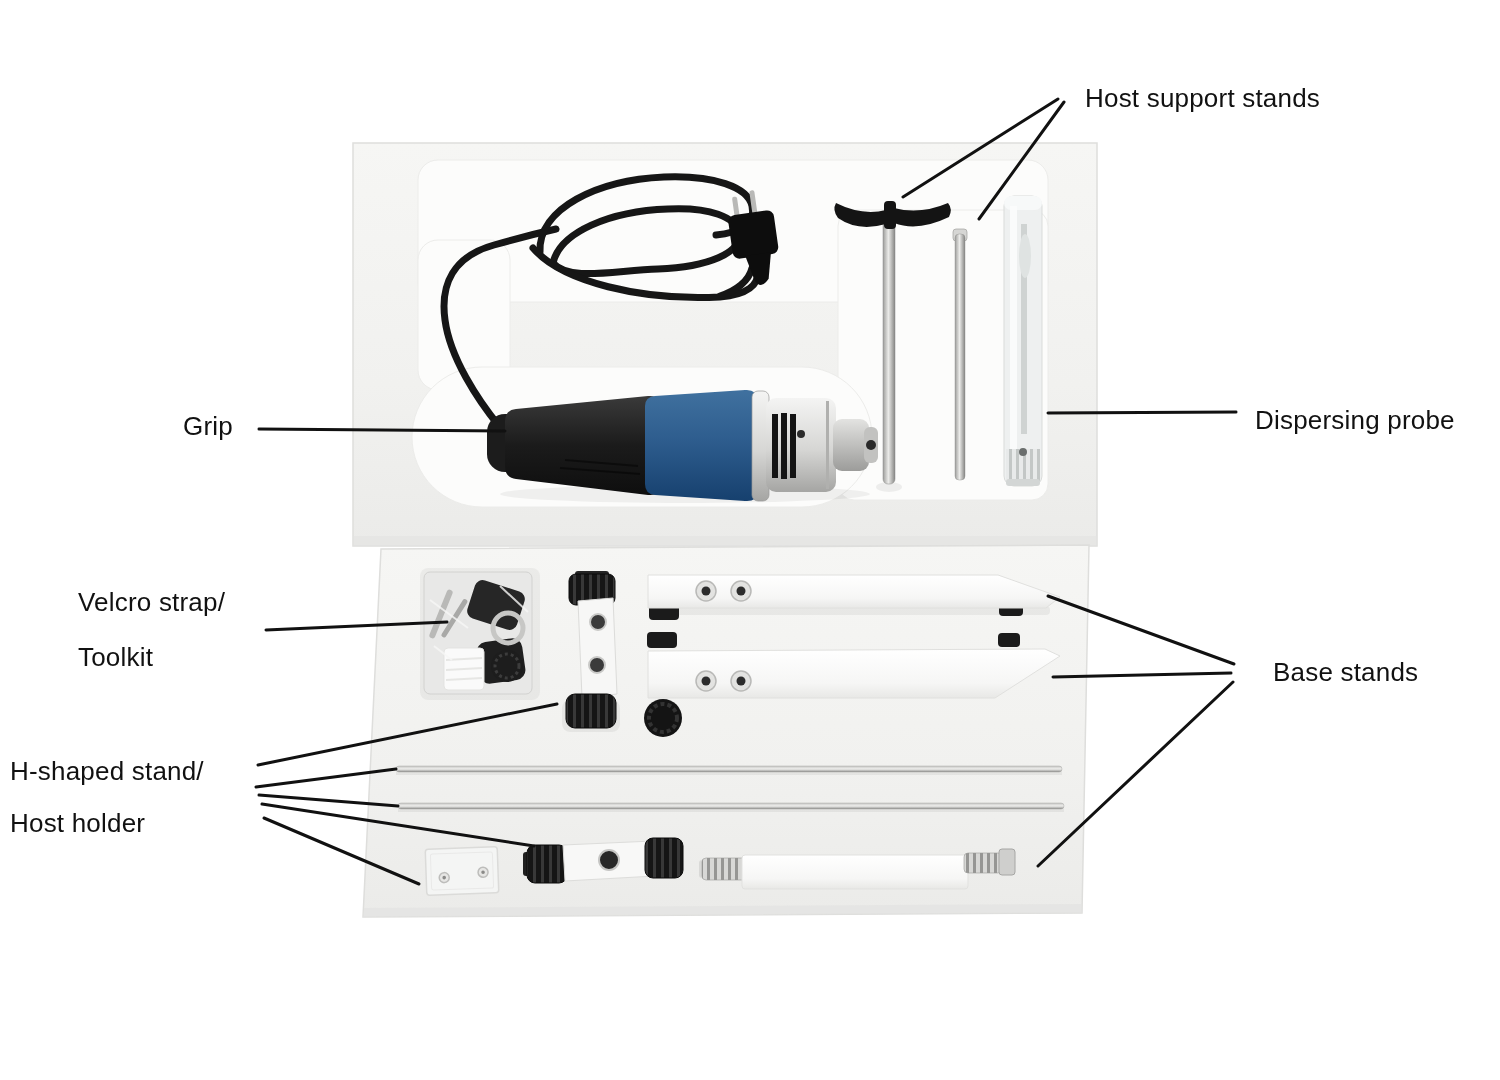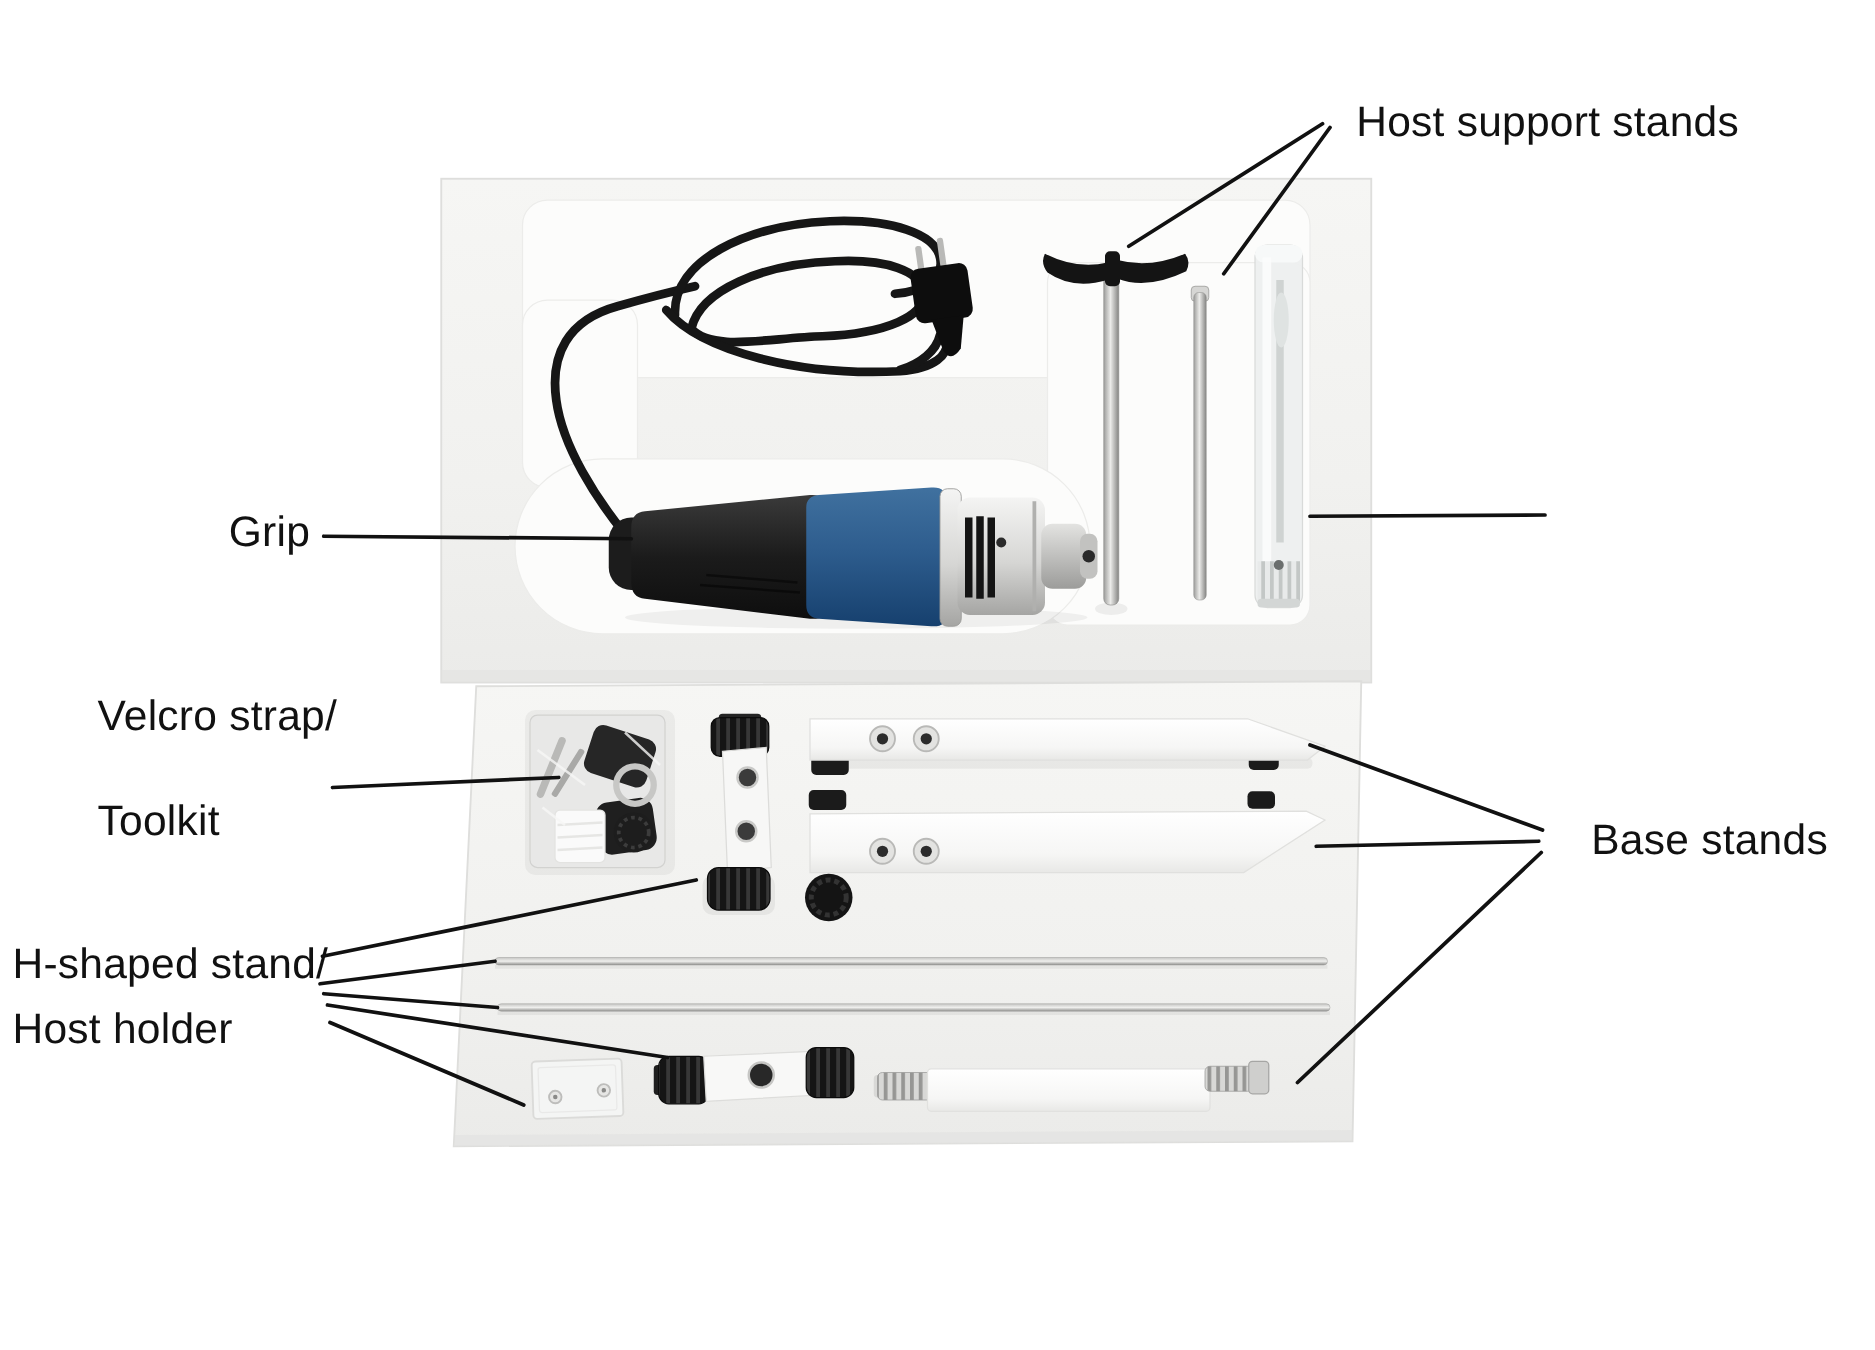--- a/index.html
+++ b/index.html
@@ -7,21 +7,21 @@
     position:relative;
     width:1500px;height:1080px;
     background:#ffffff;
     font-family:"Liberation Sans", sans-serif;
     overflow:hidden;
   }
   .scene{position:absolute;left:0;top:0;}
   .label{
     position:absolute;
     color:#111111;
-    font-size:34px;
+    font-size:26px;
     line-height:36px;
     white-space:nowrap;
     letter-spacing:0.2px;
   }
 </style>
 </head>
 <body>
 
 <div class="canvas">
 
@@ -258,22 +258,23 @@
       <line x1="1234" y1="664" x2="1048" y2="596"></line>
       <line x1="1231" y1="673" x2="1053" y2="677"></line>
       <line x1="1233" y1="682" x2="1038" y2="866"></line>
     </g>
   </svg>
 
   <div class="label" style="left:1085px;top:80px">Host support stands</div>
 
   <div class="label" style="left:183px;top:408px">Grip</div>
 
-
-  <div class="label" style="left:78px;top:555px">Velcro strap/</div>
+  <div class="label" style="left:1255px;top:402px">Dispersing probe</div>
+
+  <div class="label" style="left:78px;top:584px">Velcro strap/</div>
 
   <div class="label" style="left:78px;top:639px">Toolkit</div>
 
   <div class="label" style="left:10px;top:753px">H-shaped stand/</div>
 
   <div class="label" style="left:10px;top:805px">Host holder</div>
 
   <div class="label" style="left:1273px;top:654px">Base stands</div>
 </div>
 

